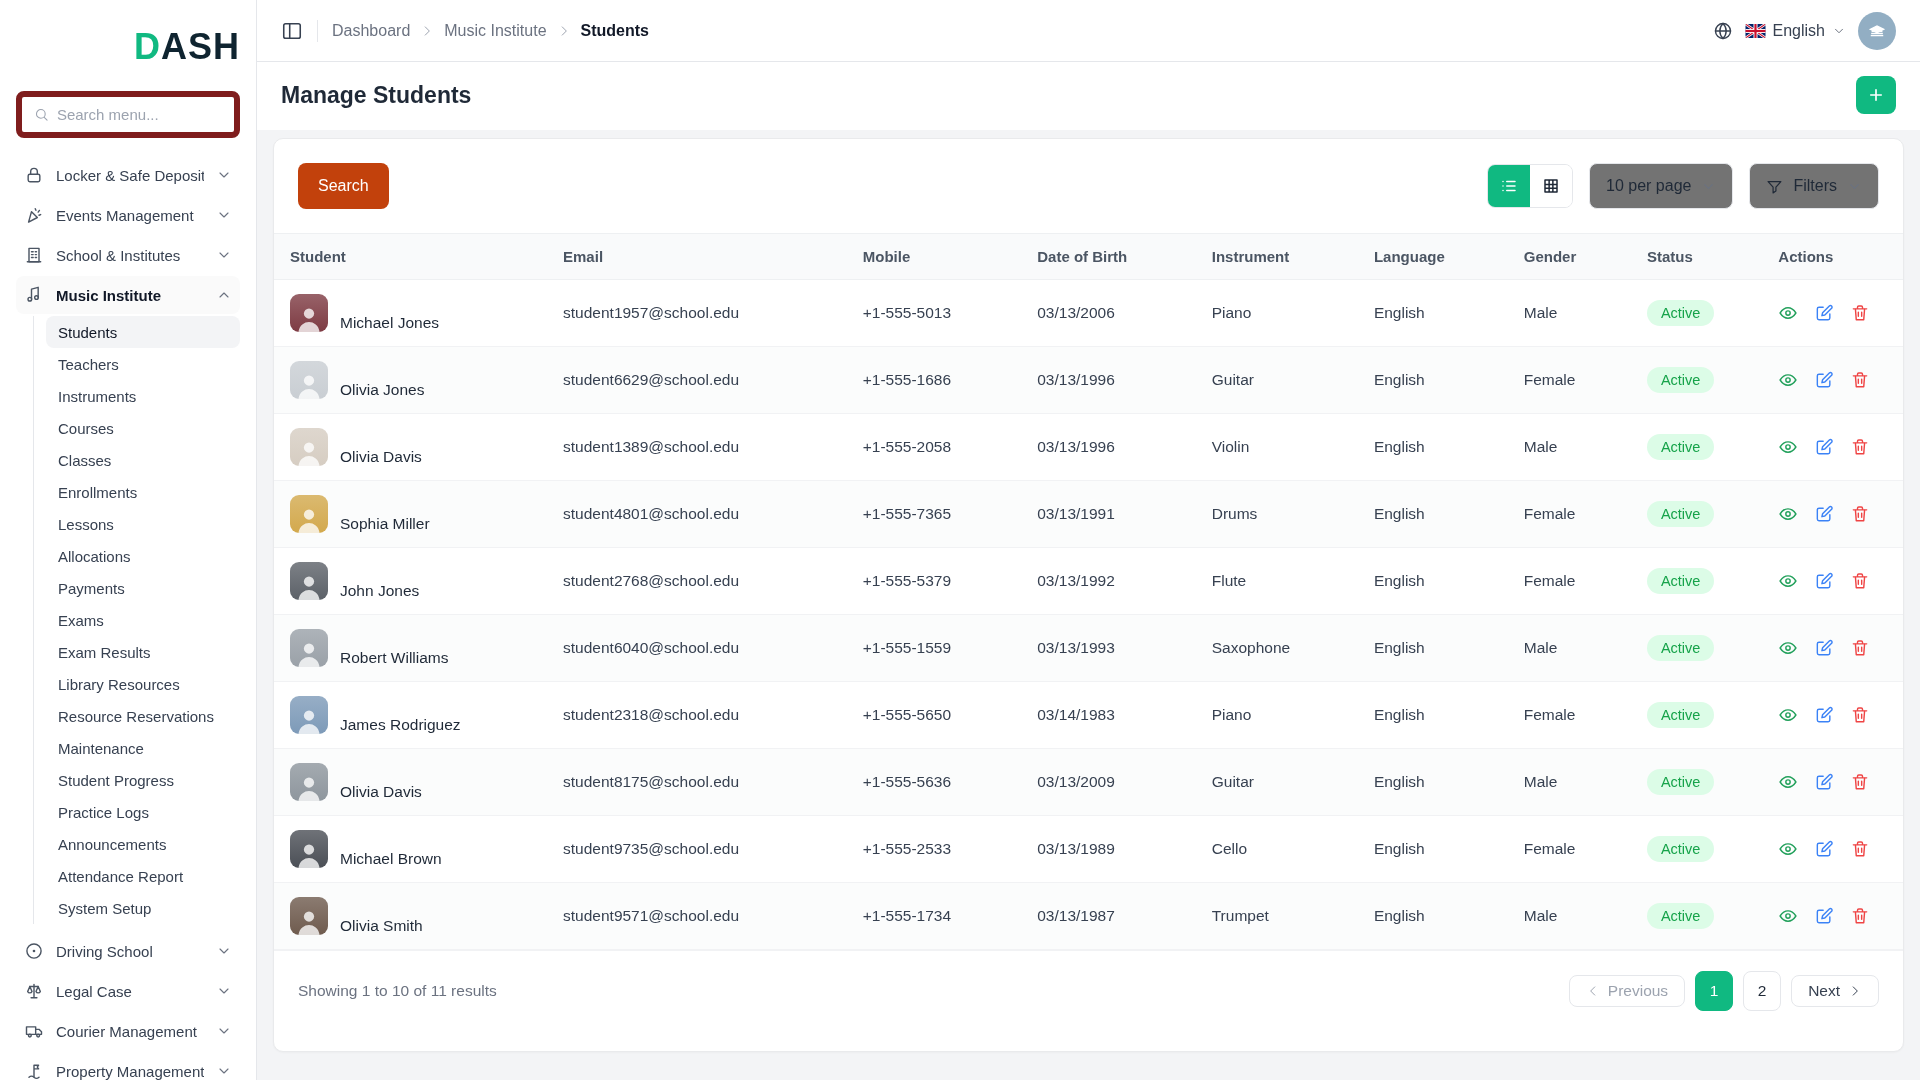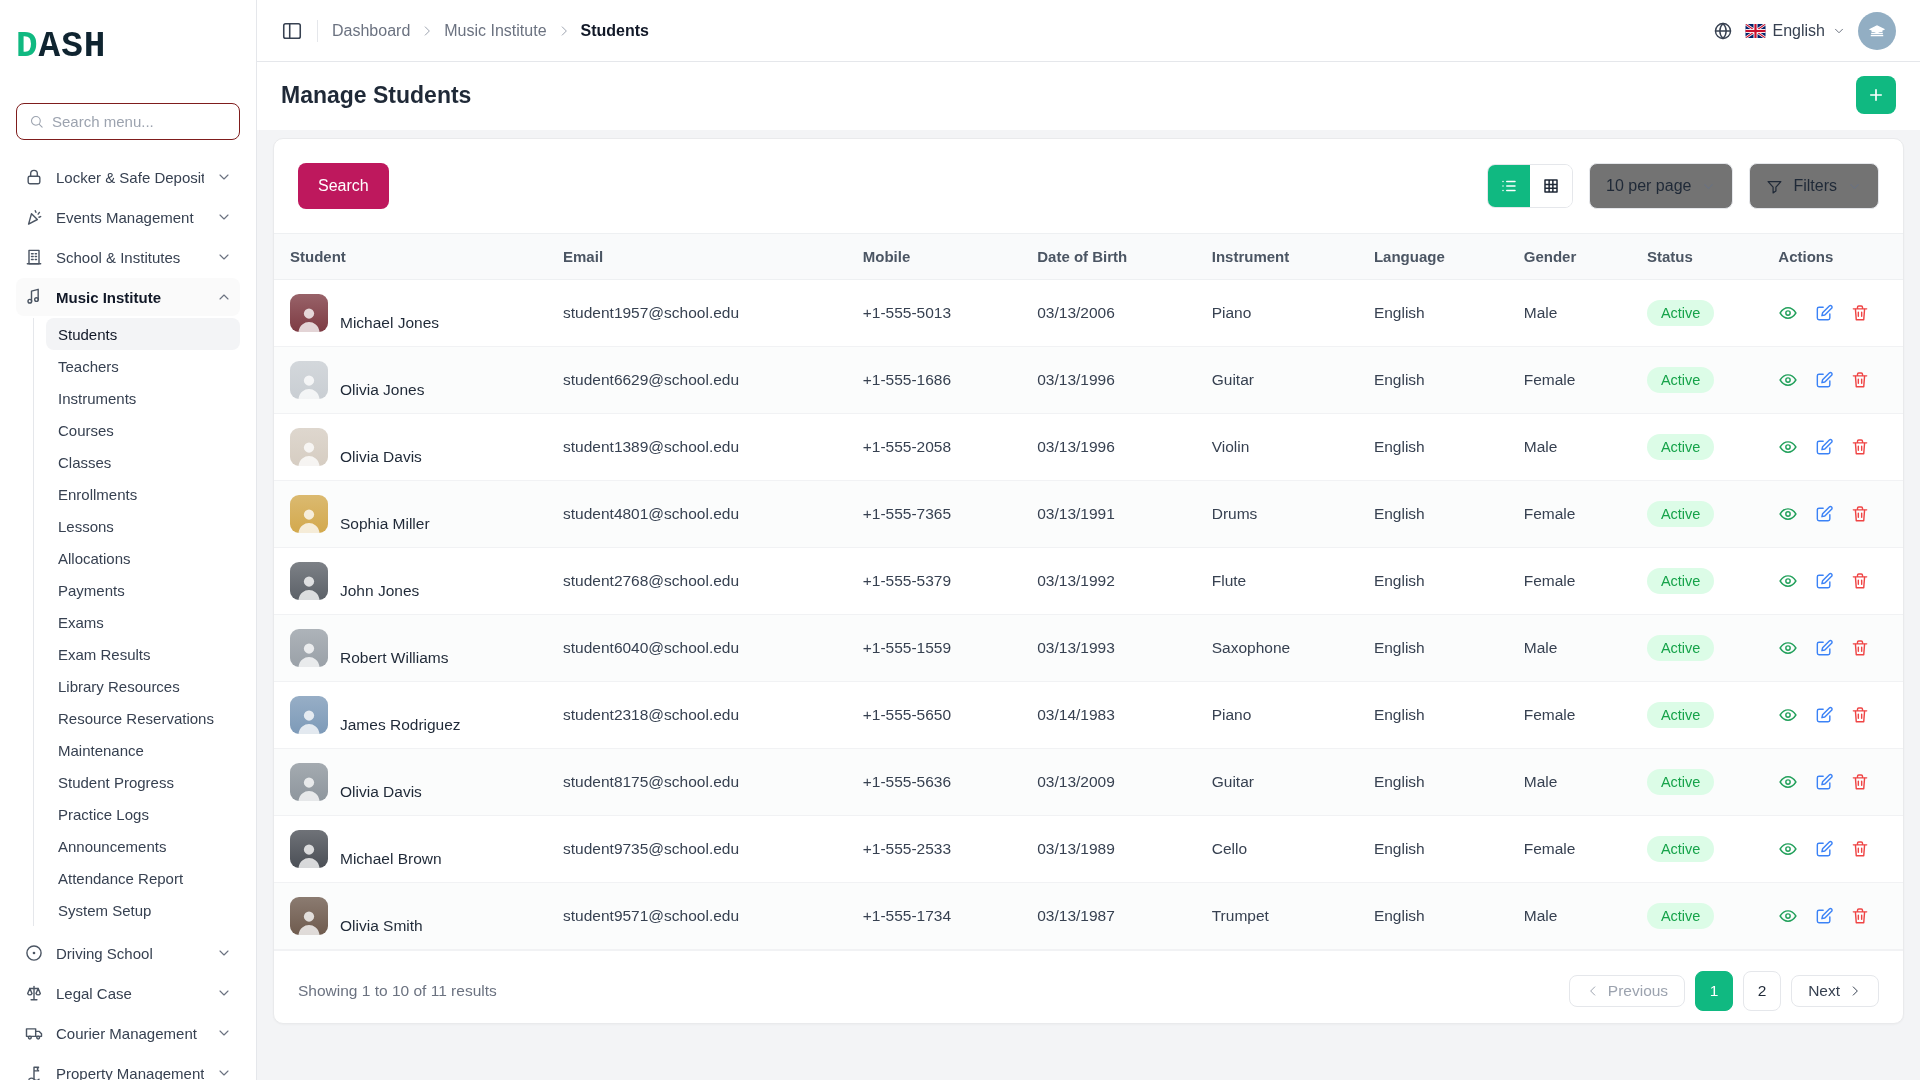--- a/index.html
+++ b/index.html
@@ -1,23 +1,23 @@
 <!DOCTYPE html>
 <html><head>
 <meta charset="utf-8">
 <style>
   * { margin:0; padding:0; box-sizing:border-box; }
   html,body { width:1920px; height:1080px; overflow:hidden; }
   body { font-family:"Liberation Sans","DejaVu Sans",sans-serif; color:#374151; background:#f3f4f6; display:flex; font-size:15px; }
 
   
   .sidebar { width:257px; min-width:257px; height:1080px; background:#fff; border-right:1px solid #e5e7eb; padding:18px 16px 0 16px; overflow:hidden; display:flex; flex-direction:column; }
-  .logo { text-align:left; font-size:36px; font-weight:800; letter-spacing:1px; color:#0f2430; margin:8px 0 36px;font-family:Liberation Mono, monospace; }
+  .logo { text-align:right; font-size:36px; font-weight:800; letter-spacing:1px; color:#0f2430; margin:8px 0 23px; }
   .logo .logo-d { color:#10b981; }
-  .menu-search { display:flex; align-items:center; gap:8px; border:1px solid #7f1d1d; border-radius:8px; padding:9px 12px; color:#9ca3af; margin-bottom:18px; background:#fff; }
+  .menu-search { display:flex; align-items:center; gap:8px; border:6px solid #7f1d1d; border-radius:8px; padding:9px 12px; color:#9ca3af; margin-bottom:18px; background:#fff; }
   .menu-search input { border:none; outline:none; width:100%; font:inherit; color:#374151; background:transparent; }
   .menu-search input::placeholder { color:#9ca3af; }
   .nav { overflow:hidden; flex:1; }
   .side-item { display:flex; align-items:center; gap:12px; padding:9px 8px; border-radius:8px; cursor:pointer; color:#374151; margin-bottom:2px; }
   .side-item.expanded { background:#fafafa; color:#111827; font-weight:600; }
   .side-item .ic { width:20px; height:20px; flex:0 0 20px; color:#4b5563; }
   .side-item .lbl { flex:1; white-space:nowrap; overflow:hidden; }
   .side-item .chev { width:16px; height:16px; color:#6b7280; }
   .submenu { margin:2px 0 8px 17px; border-left:1px solid #e5e7eb; padding-left:12px; }
   .sub-item { padding:7.5px 12px; border-radius:8px; color:#374151; cursor:pointer; white-space:nowrap; }
@@ -45,21 +45,21 @@
   .add-btn svg { width:18px; height:18px; }
 
   .content { flex:1; padding:8px 16px 16px; overflow:hidden; }
   .card { background:#fff; border:1px solid #e9eaec; border-radius:10px; box-shadow:0 1px 2px rgba(0,0,0,.03); }
 
   .toolbar { display:flex; align-items:center; padding:24px; gap:14px; }
   .search-wrap { display:flex; align-items:center; gap:10px; border:1px solid #e5e7eb; border-radius:8px; padding:0 14px; width:322px; height:46px; color:#6b7280; }
   .search-wrap input { border:none; outline:none; width:100%; font:inherit; color:#374151; }
   .search-wrap input::placeholder { color:#9aa1ab; }
   .search-wrap .ic16 { width:17px; height:17px; }
-  .search-btn { height:46px; padding:0 20px; background:#be185d; color:#fff; border:none; border-radius:8px; font:inherit; font-size:16px; cursor:pointer; }
+  .search-btn { height:46px; padding:0 20px; background:#c2410c; color:#fff; border:none; border-radius:8px; font:inherit; font-size:16px; cursor:pointer; }
   .toolbar-right { margin-left:auto; display:flex; align-items:center; gap:16px; }
   .view-toggle { display:flex; border:1px solid #e5e7eb; border-radius:8px; overflow:hidden; }
   .view-toggle button { width:42px; height:42px; border:none; background:#fff; display:flex; align-items:center; justify-content:center; cursor:pointer; color:#1f2937; }
   .view-toggle button.active { background:#10b981; color:#fff; }
   .view-toggle svg { width:18px; height:18px; }
   .select-box, .filters-btn { display:flex; align-items:center; gap:10px; border:1px solid #e5e7eb; border-radius:8px; height:46px; padding:0 16px; background:#737373; font:inherit; font-size:16px; color:#1f2937; cursor:pointer; }
   .select-box .chev, .filters-btn .chev { width:15px; height:15px; color:#6b7280; }
   .filters-btn .ic16 { width:17px; height:17px; }
 
   table { width:100%; border-collapse:collapse; table-layout:fixed; }
@@ -71,21 +71,21 @@
   .stu-avatar svg { width:30px; height:30px; display:block; }
   .stu-name { color:#1f2937; }
   .badge { display:inline-block; background:#dcfce7; color:#16a34a; border-radius:999px; padding:5px 14px; font-size:14.5px; }
   .actions { display:flex; align-items:center; gap:16px; }
   .act { width:20px; height:20px; cursor:pointer; background:none; border:none; padding:0; }
   .act svg { width:20px; height:20px; }
   .act.view { color:#22a05b; }
   .act.edit { color:#3b82f6; }
   .act.delete { color:#ef4444; }
 
-  .card-footer { display:flex; align-items:center; justify-content:space-between; padding:20px 24px 12px; border-top:1px solid #f1f2f4; }
+  .card-footer { display:flex; align-items:center; justify-content:space-between; padding:20px 24px 40px; border-top:1px solid #f1f2f4; }
   .summary { color:#6b7280; font-size:15.5px; }
   .pager { display:flex; align-items:center; gap:10px; }
   .pg-btn { display:flex; align-items:center; gap:8px; border:1px solid #e5e7eb; background:#fff; border-radius:8px; height:32px; padding:0 16px; font:inherit; font-size:15.5px; cursor:pointer; color:#374151; }
   .pg-btn.disabled { color:#9ca3af; }
   .pg-btn .chev { width:14px; height:14px; }
   .pg-num { width:38px; height:40px; border:1px solid #e5e7eb; background:#fff; border-radius:8px; font:inherit; font-size:15.5px; color:#1f2937; cursor:pointer; }
   .pg-num.active { background:#10b981; border-color:#10b981; color:#fff; }
 </style>
 </head>
 <body>

